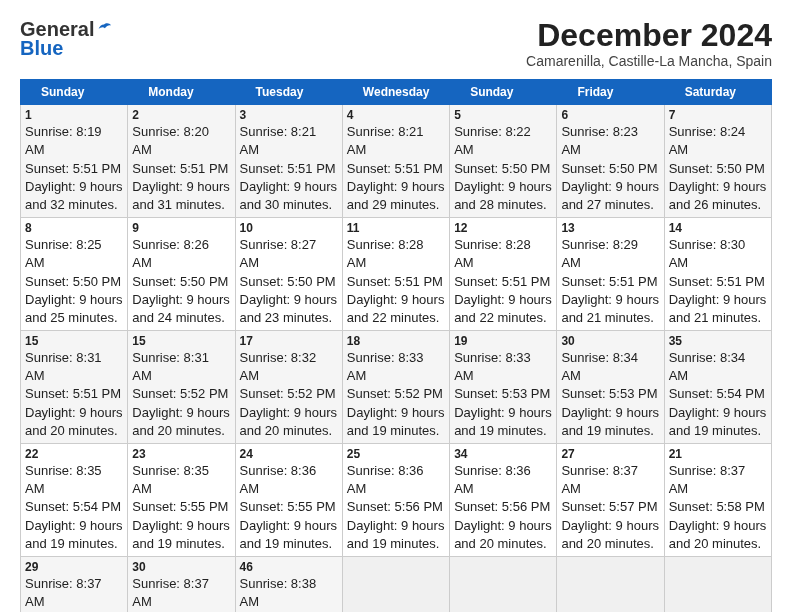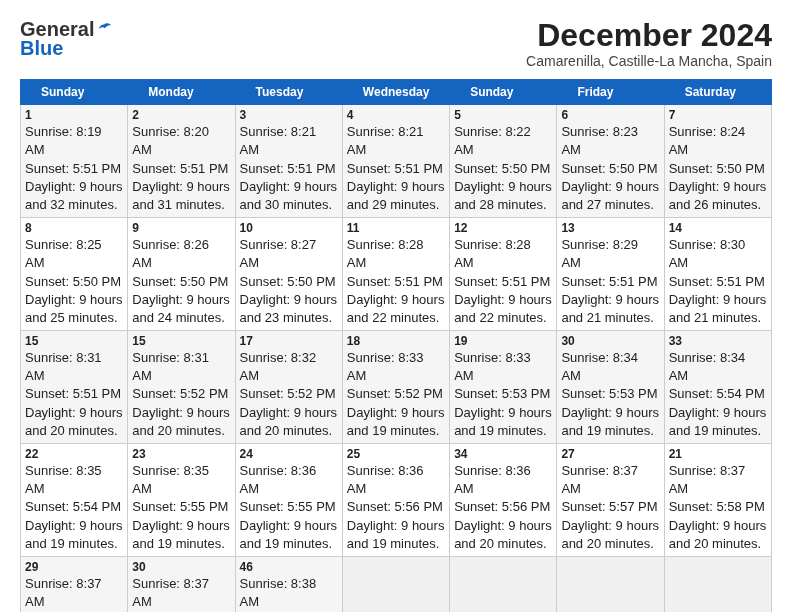--- a/index.html
+++ b/index.html
@@ -194,21 +194,21 @@
           </td>
           <td>
             <span class="day-num">19</span>
             <div class="day-info">Sunrise: 8:33 AM<br>Sunset: 5:53 PM<br>Daylight: 9 hours<br>and 19 minutes.</div>
           </td>
           <td>
             <span class="day-num">30</span>
             <div class="day-info">Sunrise: 8:34 AM<br>Sunset: 5:53 PM<br>Daylight: 9 hours<br>and 19 minutes.</div>
           </td>
           <td>
-            <span class="day-num">33</span>
+            <span class="day-num">35</span>
             <div class="day-info">Sunrise: 8:34 AM<br>Sunset: 5:54 PM<br>Daylight: 9 hours<br>and 19 minutes.</div>
           </td>
         </tr>
         <tr>
           <td>
             <span class="day-num">22</span>
             <div class="day-info">Sunrise: 8:35 AM<br>Sunset: 5:54 PM<br>Daylight: 9 hours<br>and 19 minutes.</div>
           </td>
           <td>
             <span class="day-num">23</span>

